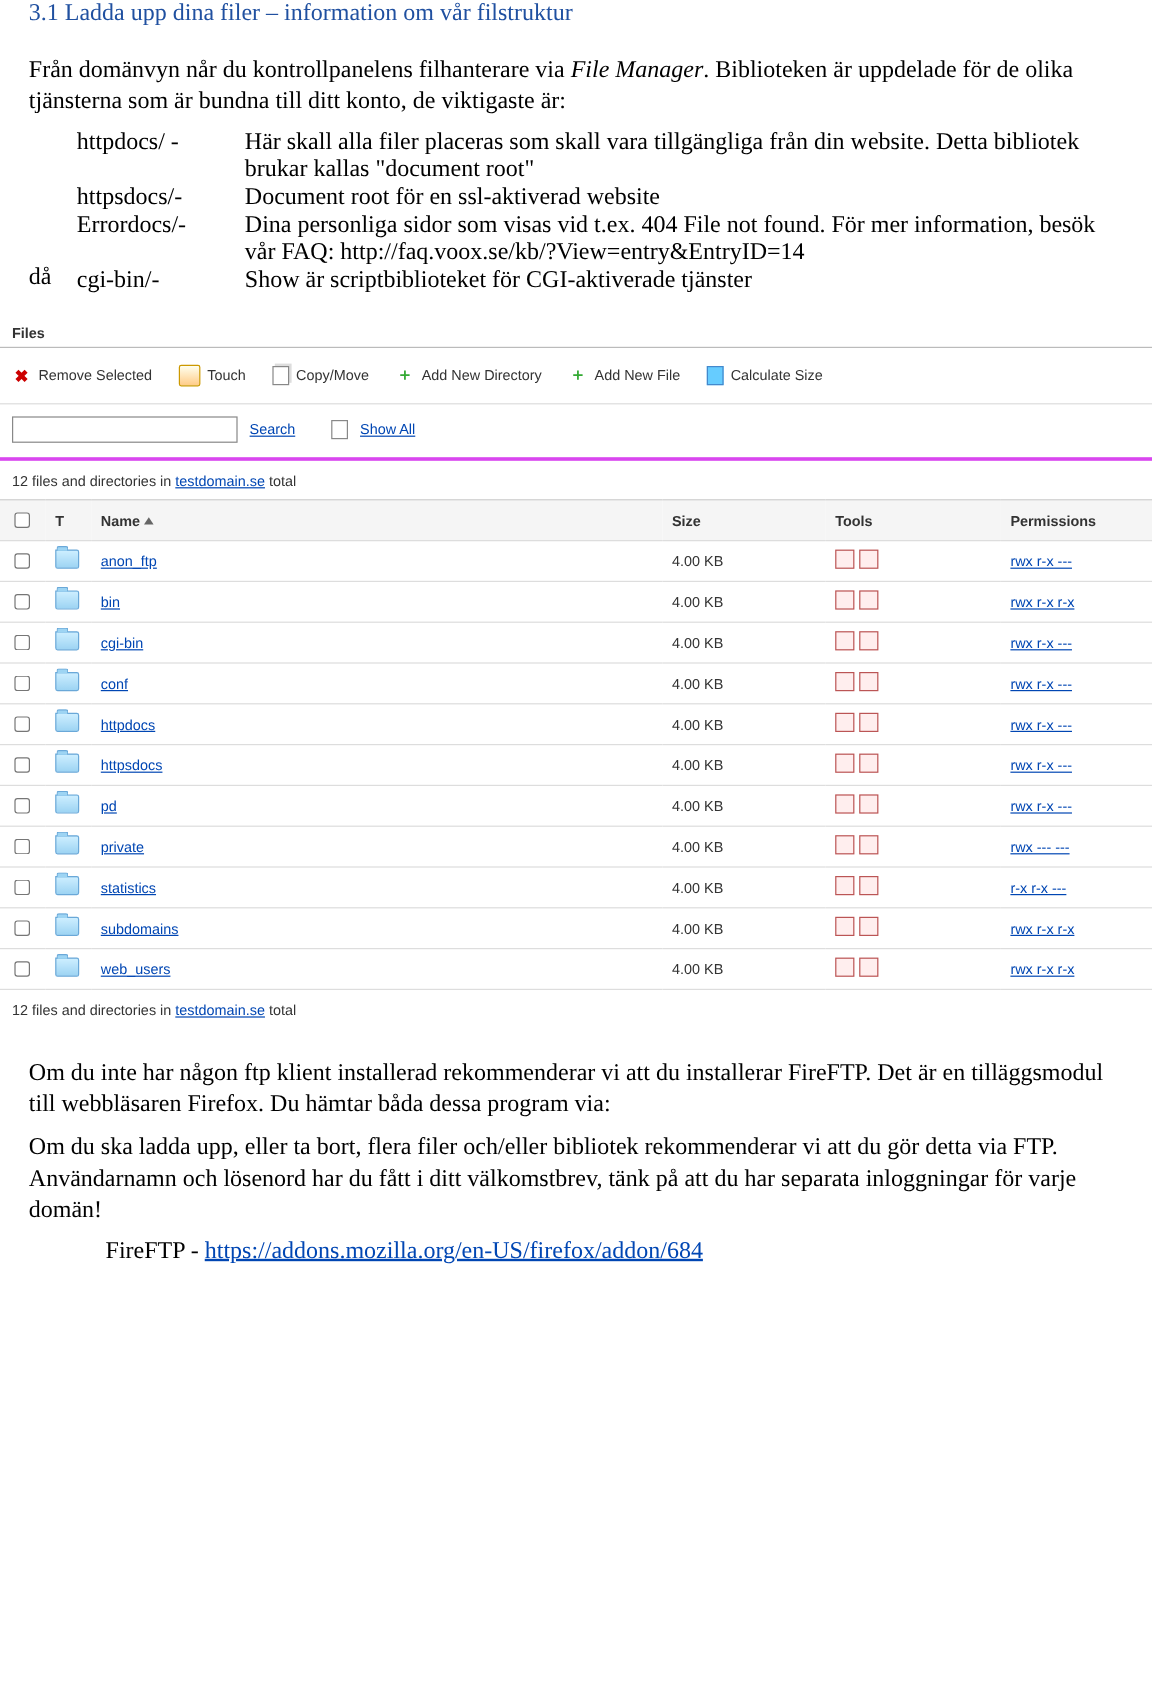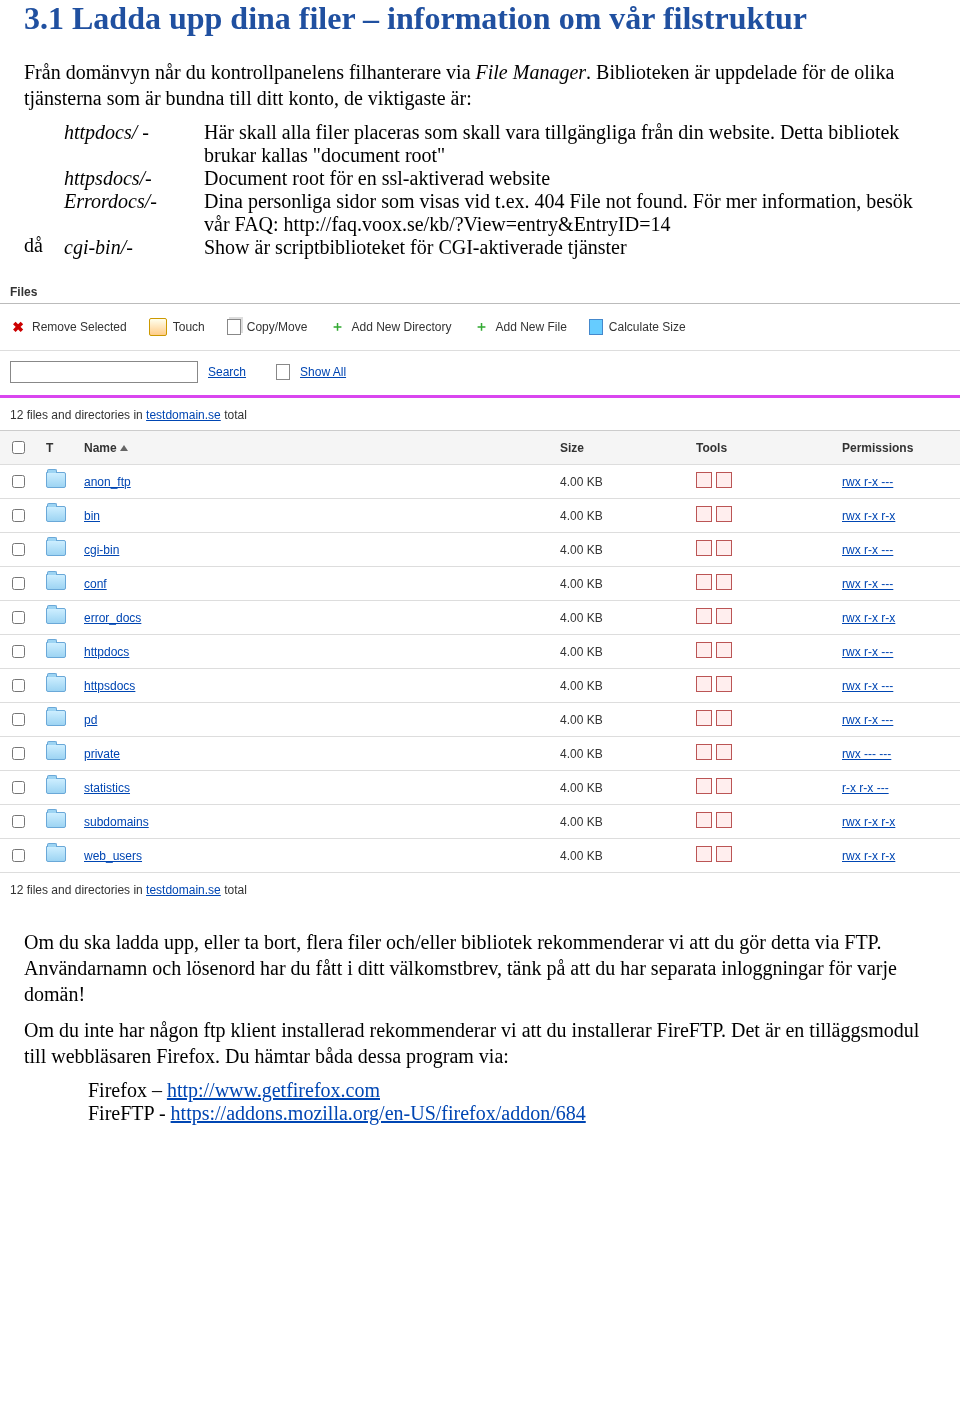--- a/index.html
+++ b/index.html
@@ -8,22 +8,22 @@
     font-size: 20px;
     color: #000;
     width: 960px;
     background: #fff;
   }
   .page {
     padding: 0 24px 24px 24px;
   }
   h2 {
     color: #2050a0;
-    font-size: 32px;
-    font-weight: bold;
+    font-size: 20px;
+    font-weight: normal;
     margin: 0 0 22px 0;
   }
   p { margin: 0 0 10px 0; line-height: 1.3; }
   .italic { font-style: italic; }
   .def-wrap {
     display: flex;
     align-items: flex-end;
     margin-bottom: 22px;
   }
   .def-label {
@@ -31,21 +31,20 @@
     flex-shrink: 0;
     padding-bottom: 2px;
   }
   .def-table {
     flex: 1;
   }
   .def-row { display: flex; }
   .def-key {
     width: 140px;
     flex-shrink: 0;
-    font-style: italic;
   }
   .def-val { flex: 1; }
   .file-panel {
     font-family: Verdana, Arial, sans-serif;
     font-size: 12px;
     color: #333;
     margin: 0 -24px 24px -24px;
     background: #fff;
   }
   .panel-head {
@@ -284,28 +283,20 @@
             <td class="col-check"><input type="checkbox" class="chk" style=""></td>
             <td class="col-t"><span class="folder-ic"></span></td>
             <td class="col-name"><span class="link2">conf</span></td>
             <td class="col-size">4.00 KB</td>
             <td class="col-tools"><span class="tool-ic"></span><span class="tool-ic"></span></td>
             <td class="col-perm"><span class="link2">rwx r-x ---</span></td>
           </tr>
           <tr>
             <td class="col-check"><input type="checkbox" class="chk" style=""></td>
             <td class="col-t"><span class="folder-ic"></span></td>
-            <td class="col-name"><span class="link2">error_docs</span></td>
-            <td class="col-size">4.00 KB</td>
-            <td class="col-tools"><span class="tool-ic"></span><span class="tool-ic"></span></td>
-            <td class="col-perm"><span class="link2">rwx r-x r-x</span></td>
-          </tr>
-          <tr>
-            <td class="col-check"><input type="checkbox" class="chk" style=""></td>
-            <td class="col-t"><span class="folder-ic"></span></td>
             <td class="col-name"><span class="link2">httpdocs</span></td>
             <td class="col-size">4.00 KB</td>
             <td class="col-tools"><span class="tool-ic"></span><span class="tool-ic"></span></td>
             <td class="col-perm"><span class="link2">rwx r-x ---</span></td>
           </tr>
           <tr>
             <td class="col-check"><input type="checkbox" class="chk" style=""></td>
             <td class="col-t"><span class="folder-ic"></span></td>
             <td class="col-name"><span class="link2">httpsdocs</span></td>
             <td class="col-size">4.00 KB</td>
@@ -353,24 +344,21 @@
             <td class="col-perm"><span class="link2">rwx r-x r-x</span></td>
           </tr>
         </tbody>
     </table>
 
     <div class="counter-row">
       <span>12 files and directories in </span><span class="link">testdomain.se</span><span> total</span>
     </div>
   </div>
 
+  <p>Om du inte har någon ftp klient installerad rekommenderar vi att du installerar FireFTP. Det är en tilläggsmodul till webbläsaren Firefox. Du hämtar båda dessa program via:</p>
+
   <p>Om du ska ladda upp, eller ta bort, flera filer och/eller bibliotek rekommenderar vi att du gör detta via FTP. Användarnamn och lösenord har du fått i ditt välkomstbrev, tänk på att du har separata inloggningar för varje domän!</p>
 
-  <p>Om du inte har någon ftp klient installerad rekommenderar vi att du installerar FireFTP. Det är en tilläggsmodul till webbläsaren Firefox. Du hämtar båda dessa program via:</p>
-
-  <div class="indent">
-    <span>Firefox – </span><span class="link2">http://www.getfirefox.com</span>
-  </div>
   <div class="indent">
     <span>FireFTP - </span><span class="link2">https://addons.mozilla.org/en-US/firefox/addon/684</span>
   </div>
 
 </div>
 
 </body></html>

